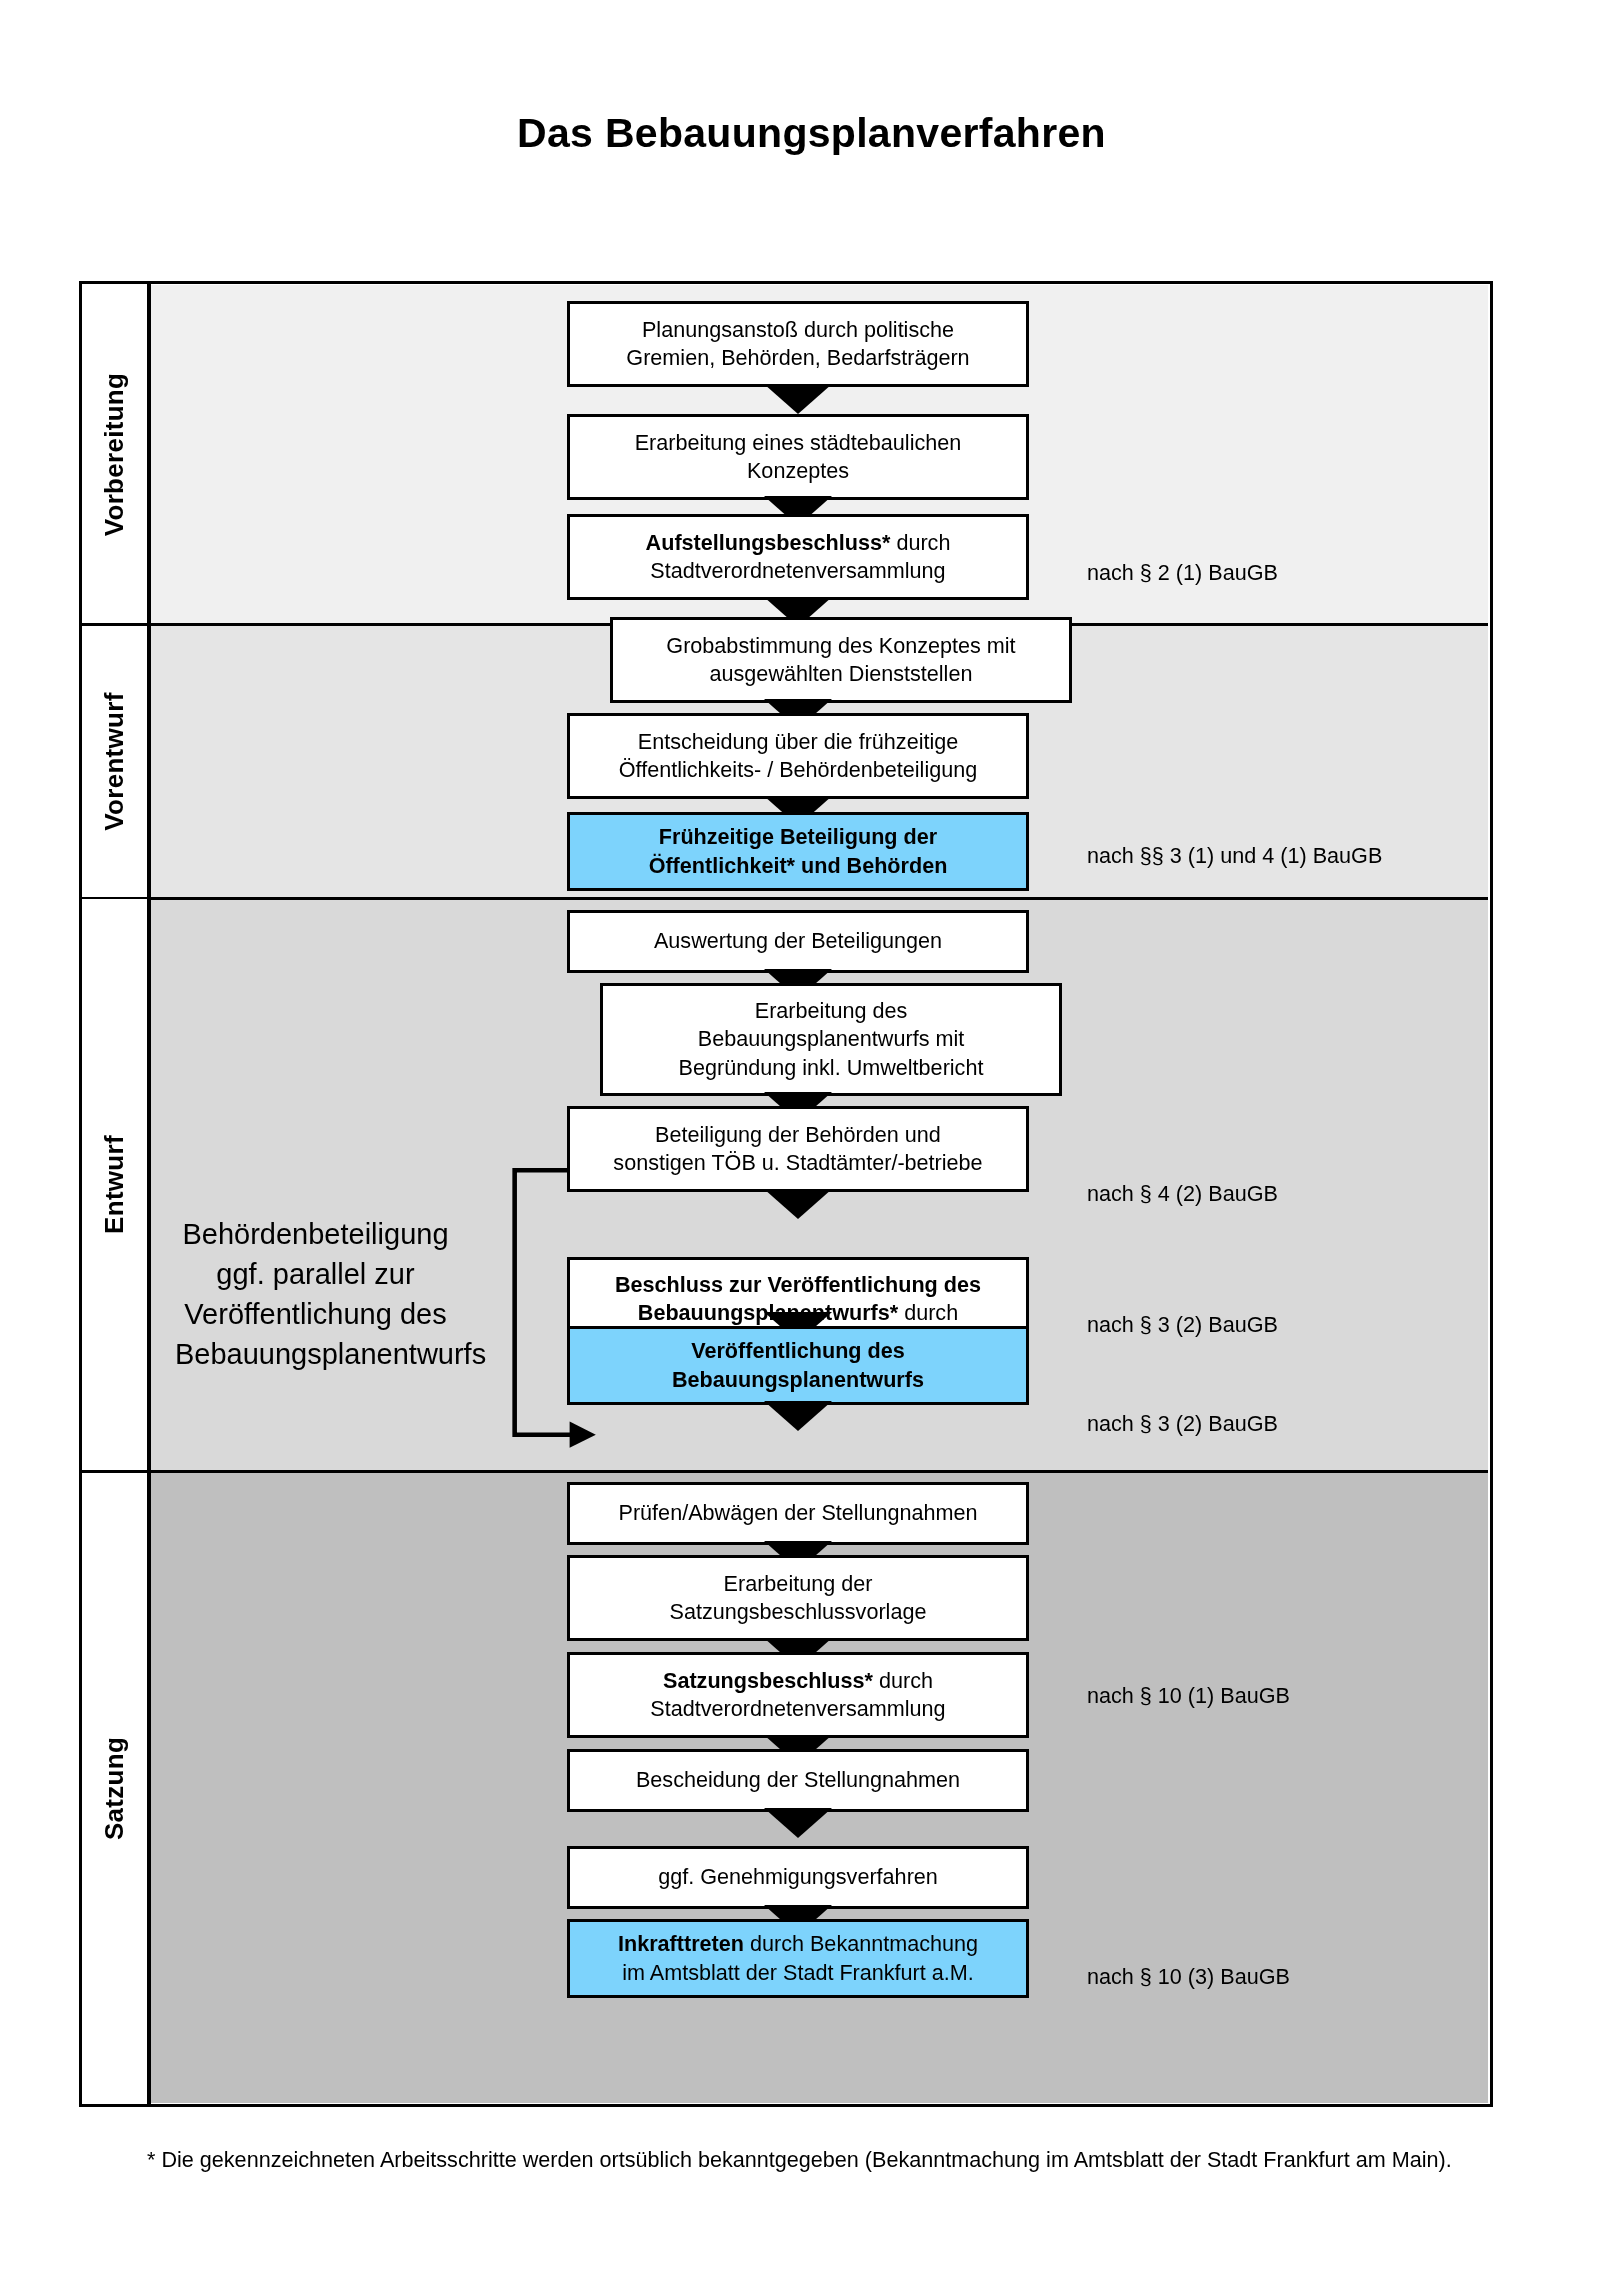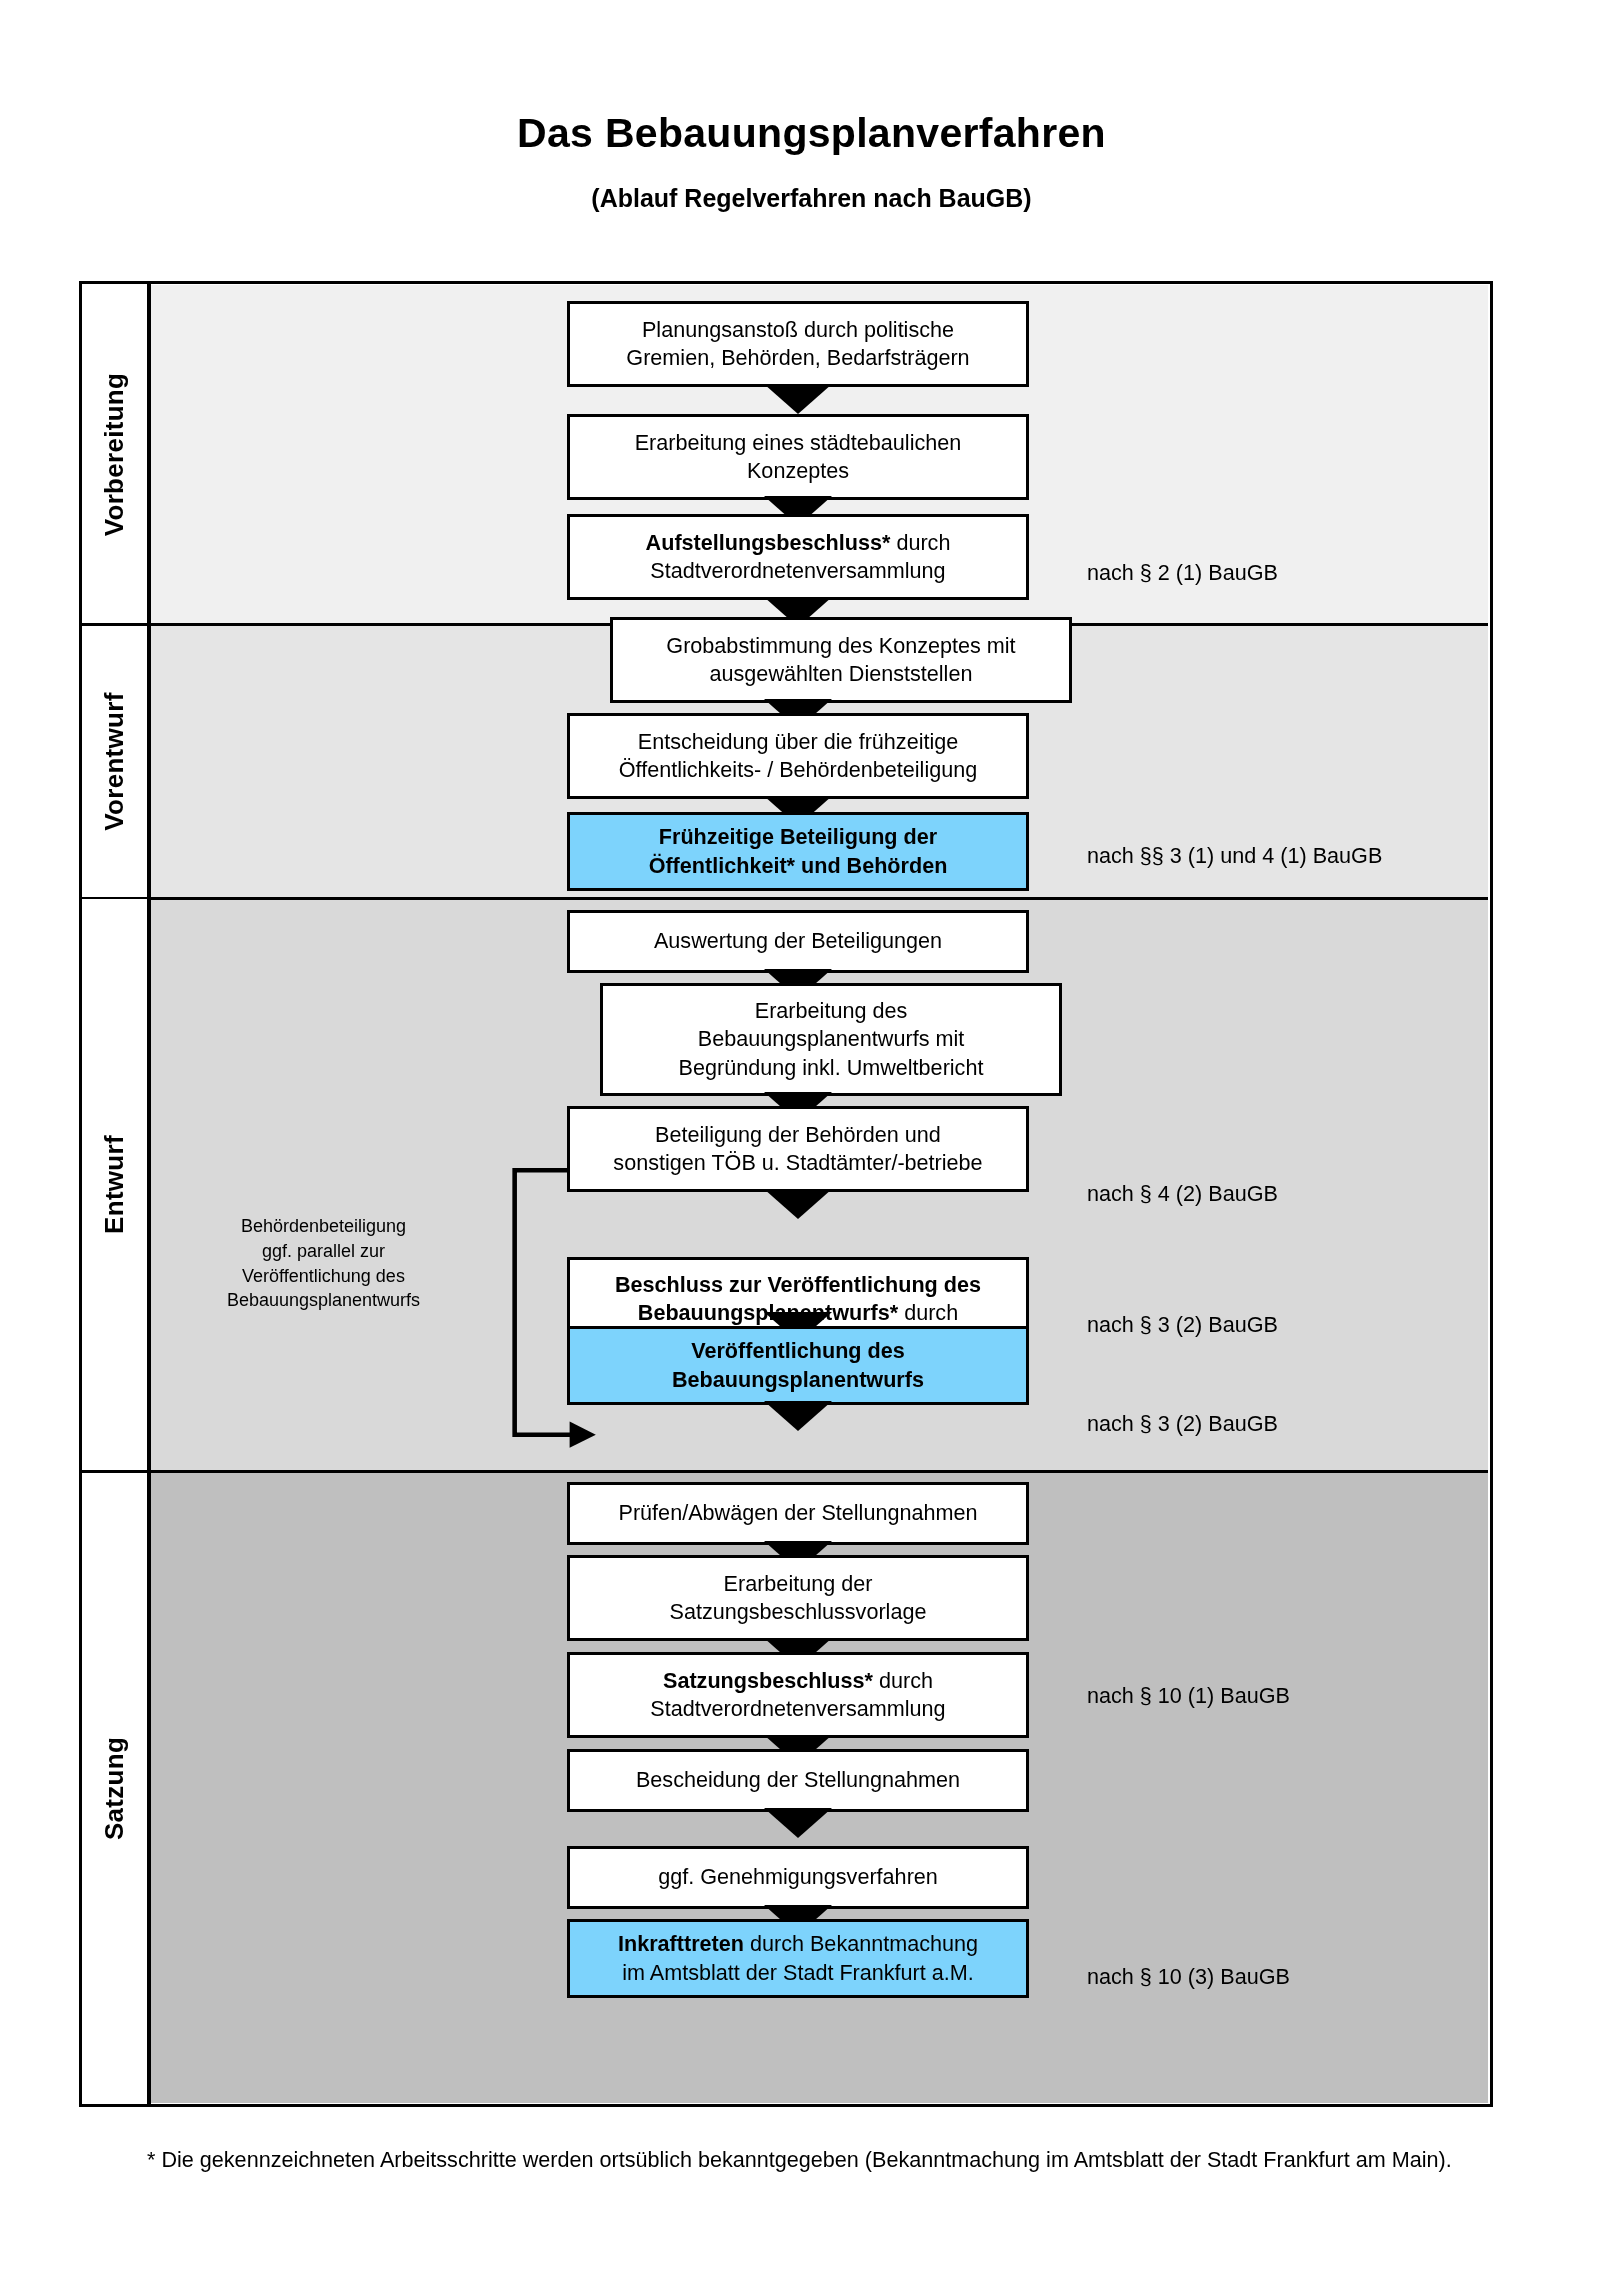--- a/index.html
+++ b/index.html
@@ -122,24 +122,24 @@
   .legal-ref {
     position: absolute;
     left: 1087px;
     font-size: 21.6px;
     white-space: nowrap;
   }
 
   
   #side-note {
     position: absolute;
-    left: 183px;
+    left: 175px;
     width: 281px;
     text-align: center;
-    font-size: 18px;
+    font-size: 29px;
     line-height: 1.38;
   }
 
   
   #loop {
     position: absolute;
     left: 504px;
     top: 1165px;
     width: 92px;
     height: 288px;
@@ -153,21 +153,20 @@
     width: 1348px;
     font-size: 21.6px;
     line-height: 1.5;
   }
 </style>
 </head>
 <body>
 
 <div id="title-block">
   <div id="main-title">Das Bebauungsplanverfahren</div>
-  <div id="subtitle">(Ablauf Regelverfahren nach BauGB)</div>
 </div>
 
 <div class="band-bg" style="top:285px;height:339px;background:#F0F0F0;"></div>
 <div class="band-bg" style="top:624px;height:274px;background:#E5E5E5;"></div>
 <div class="band-bg" style="top:898px;height:573px;background:#D9D9D9;"></div>
 <div class="band-bg" style="top:1471px;height:632px;background:#BFBFBF;"></div>
 
 <div class="band-sep" style="top:623px;"></div>
 <div class="band-sep" style="top:897px;"></div>
 <div class="band-sep" style="top:1470px;"></div>

